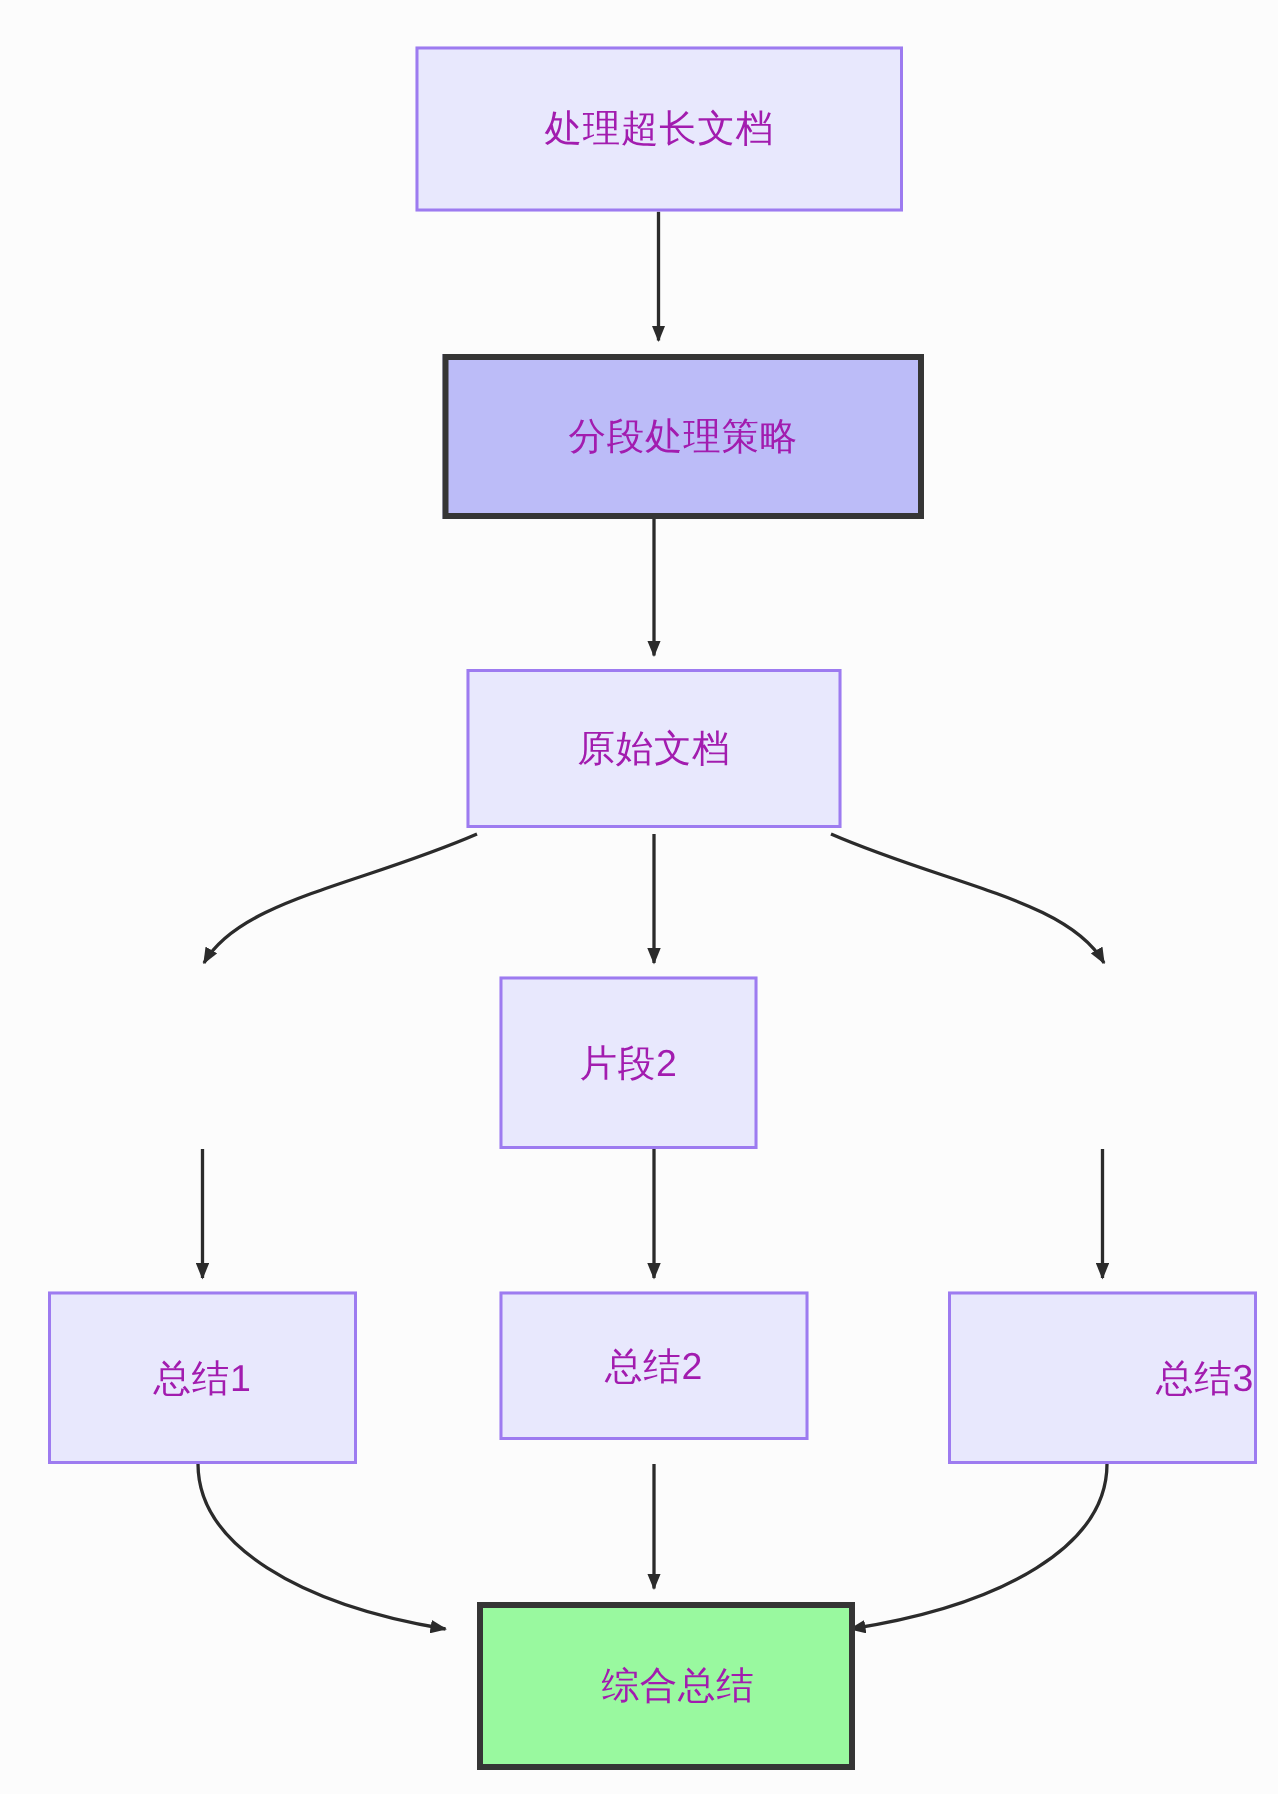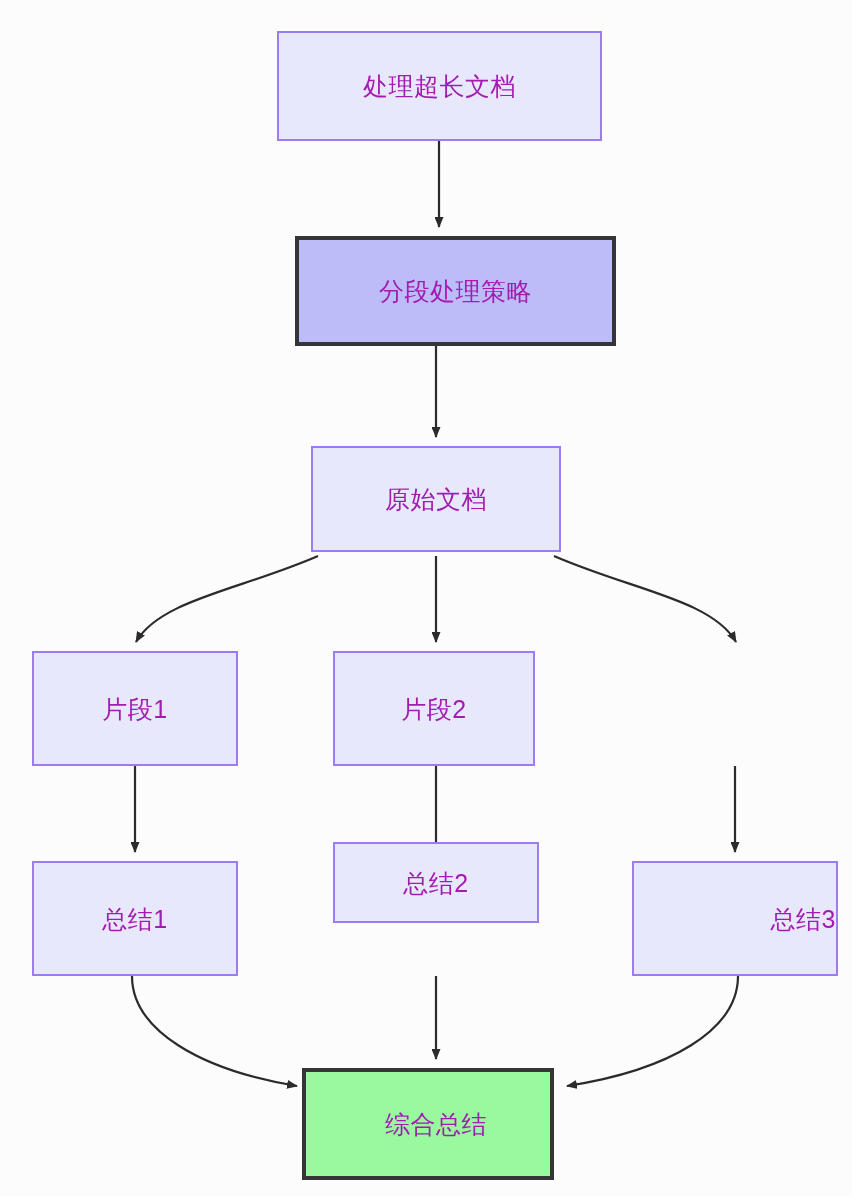--- a/index.html
+++ b/index.html
@@ -50,26 +50,26 @@
   }
   .style-result {
     background: #99f99f;
     border: 4px solid #353535;
   }
   
   #node-root        { left: 277px; top: 31px;   width: 325px; height: 110px; }
   #node-strategy    { left: 271px; top: 236px;  width: 321px; height: 110px; margin-left: 24px; }
   #node-source      { left: 311px; top: 446px;  width: 250px; height: 106px; }
   #node-chunk-1     { left: 32px;  top: 651px;  width: 206px; height: 115px; }
-  #node-chunk-2     { left: 333px; top: 651px;  width: 202px; height: 115px; }
+  #node-chunk-2     { left: 333px; top: 651px;  width: 172px; height: 115px; }
   #node-chunk-3     { left: 632px; top: 651px;  width: 206px; height: 115px; }
   #node-summary-1   { left: 32px;  top: 861px;  width: 206px; height: 115px; }
-  #node-summary-2   { left: 333px; top: 842px;  width: 206px; height: 81px; }
+  #node-summary-2   { left: 333px; top: 861px;  width: 206px; height: 99px; }
   #node-summary-3   { left: 632px; top: 861px;  width: 206px; height: 115px; justify-content: flex-end; }
-  #node-final       { left: 302px; top: 1068px; width: 252px; height: 112px; padding-left: 16px; }
+  #node-final       { left: 318px; top: 1068px; width: 252px; height: 112px; padding-left: 16px; }
 </style>
 </head>
 <body>
 
 <div id="stage">
 
   <svg id="edge-layer" viewBox="0 0 852 1196" width="852" height="1196" xmlns="http://www.w3.org/2000/svg">
     <defs>
       <marker id="arrowhead" markerWidth="11" markerHeight="9" refX="10" refY="4.5" orient="auto" markerUnits="userSpaceOnUse">
         <path d="M0,0 L11,4.5 L0,9 Z" fill="#2b2b2b"></path>
@@ -107,23 +107,20 @@
   </div>
 
   <div class="node style-emphasis" id="node-strategy">
     <span class="node-label">分段处理策略</span>
   </div>
 
   <div class="node style-default" id="node-source">
     <span class="node-label">原始文档</span>
   </div>
 
-  <div class="node style-default" id="node-chunk-1">
-    <span class="node-label">片段1</span>
-  </div>
 
   <div class="node style-default" id="node-chunk-2">
     <span class="node-label">片段2</span>
   </div>
 
 
   <div class="node style-default" id="node-summary-1">
     <span class="node-label">总结1</span>
   </div>
 

